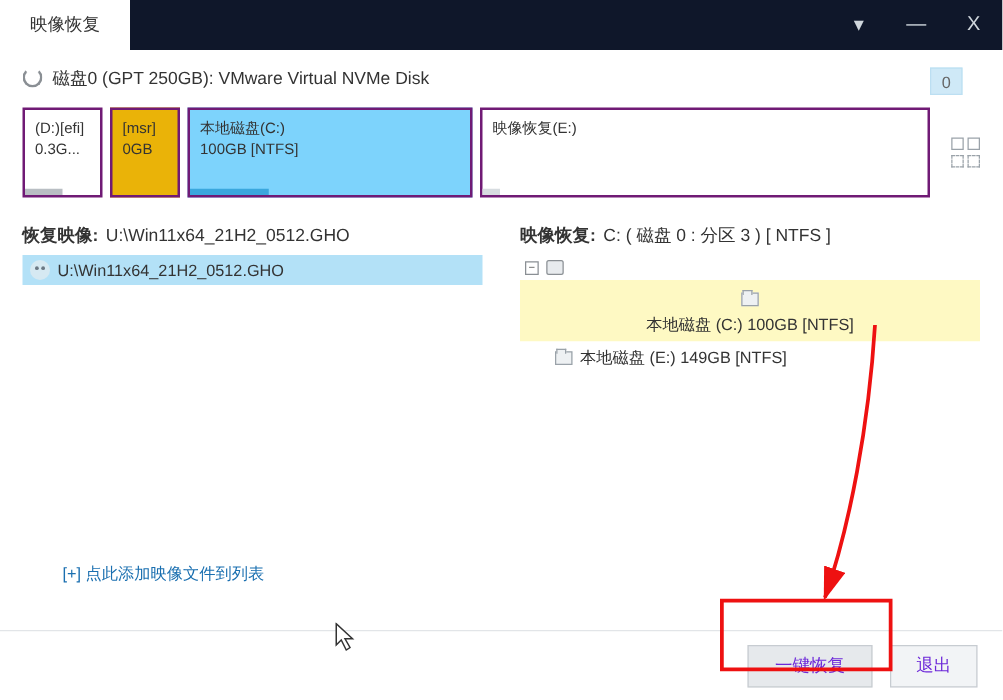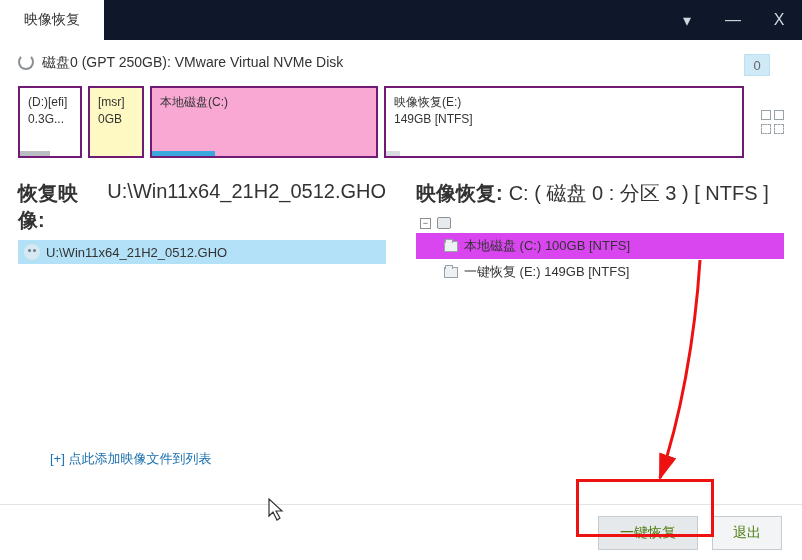--- a/index.html
+++ b/index.html
@@ -78,42 +78,42 @@
   line-height: 1.45;
   cursor: pointer;
 }
 .part .fill {
   position: absolute;
   left: 0; bottom: 0;
   height: 5px;
 }
 .part.efi { width: 64px; }
 .part.efi .fill { background:#b9bec3; width:50%; }
-.part.msr { width: 56px; background:#fef9c3; color:#333; }
-.part.c { width: 228px; background:#f9a8d4; }
+.part.msr { width: 56px; background:#eab308; color:#333; }
+.part.c { width: 228px; background:#7dd3fc; }
 .part.c .fill{ background:#3aa7dd; width:28%; }
 .part.e { width: 360px; }
 .part.e .fill{ background:#d7dce0; width:4%; }
 .view-toggle {
   margin-left:auto;
   display:flex; flex-direction:column; gap:4px;
   justify-content:center;
   color:#9aa2a9;
 }
 .view-toggle div{ display:flex; gap:3px;}
 .view-toggle span{ width:10px;height:10px;border:1.5px solid #9aa2a9;}
 .view-toggle .dashed span{ border-style:dashed;}
 .content {
   display: flex;
   padding: 8px 18px 0 18px;
   gap: 30px;
 }
 .col { flex: 1; min-width: 0; }
 .colhead {
-  font-size: 20px;
+  font-size: 14px;
   font-weight: bold;
   margin-bottom: 6px;
   display:flex;
   gap:6px;
 }
 .colhead .val { font-weight: normal; }
 .filerow {
   display:flex; align-items:center;
   background:#b3e1f7;
   padding:4px 6px;
@@ -128,21 +128,21 @@
 .ghost-icon::before,.ghost-icon::after{
   content:"";position:absolute;width:3px;height:3px;background:#6b7884;border-radius:50%;top:5px;
 }
 .ghost-icon::before{left:4px;} .ghost-icon::after{right:4px;}
 .tree { font-size:13px; }
 .tree-row{
   display:flex;align-items:center;gap:6px;
   padding:4px 4px;
   cursor:pointer;
 }
-.tree-row.sel{ background:#d946ef; }
+.tree-row.sel{ background:#fef9c3;flex-direction:column; }
 .tree-indent{ width:18px; display:inline-block;}
 .toggle{
   width:11px;height:11px;border:1px solid #8a8f94;
   display:flex;align-items:center;justify-content:center;
   font-size:9px;line-height:1;color:#555;
 }
 .disk-ico{
   width:14px;height:12px;border:1px solid #8a8f94;border-radius:2px;background:#e8ebee;
 }
 .folder-ico{
@@ -162,21 +162,21 @@
   left:0;right:0;bottom:0;
   height:56px;
   border-top:1px solid #e2e5e8;
   display:flex;align-items:center;justify-content:flex-end;
   gap:14px;padding-right:20px;
 }
 .btn{
   height:34px;min-width:100px;
   border:1px solid #c7ccd1;background:#e6e9ec;
   display:flex;align-items:center;justify-content:center;
-  font-size:14px;cursor:pointer;color:#4d7c0f;
+  font-size:14px;cursor:pointer;color:#6d28d9;
 }
 .btn.exit{ min-width:70px; background:#f2f4f6;}
 .arrow{
   position:absolute;pointer-events:none;
 }
 .red-box{
   position:absolute;
   border:3px solid #e11;
   left:576px;top:479px;width:138px;height:58px;
   pointer-events:none;
@@ -208,25 +208,25 @@
     <div>0.3G...</div>
     <div class="fill"></div>
   </div>
   <div class="part msr">
     <div>[msr]</div>
     <div>0GB</div>
 
   </div>
   <div class="part c">
     <div>本地磁盘(C:)</div>
+    <div>100GB [NTFS]</div>
     <div class="fill"></div>
   </div>
   <div class="part e">
     <div>映像恢复(E:)</div>
-    <div>149GB [NTFS]</div>
     <div class="fill"></div>
   </div>
   <div class="view-toggle">
     <div>
         <span></span>
         <span></span>
       </div>
     <div class="dashed">
         <span></span>
         <span></span>
@@ -257,21 +257,21 @@
         <span class="disk-ico"></span>
       </div>
       <div class="tree-row sel">
         <span class="tree-indent"></span>
         <span class="folder-ico"></span>
         <span>本地磁盘 (C:) 100GB [NTFS]</span>
       </div>
       <div class="tree-row">
         <span class="tree-indent"></span>
         <span class="folder-ico"></span>
-        <span>一键恢复 (E:) 149GB [NTFS]</span>
+        <span>本地磁盘 (E:) 149GB [NTFS]</span>
       </div>
     </div>
   </div>
 </div>
 
 <div class="addlink">[+] 点此添加映像文件到列表</div>
 
 <div class="footer">
   <div class="btn">一键恢复</div>
   <div class="btn exit">退出</div>

